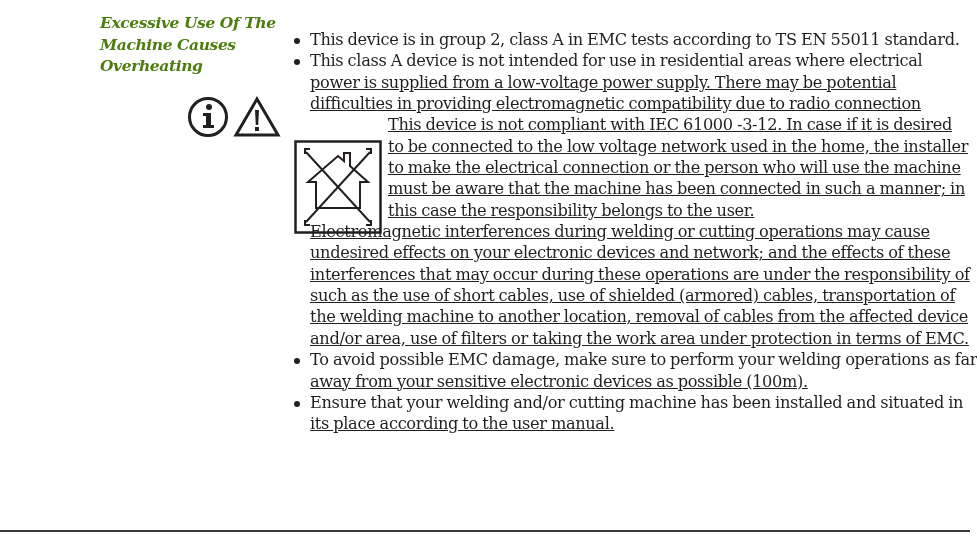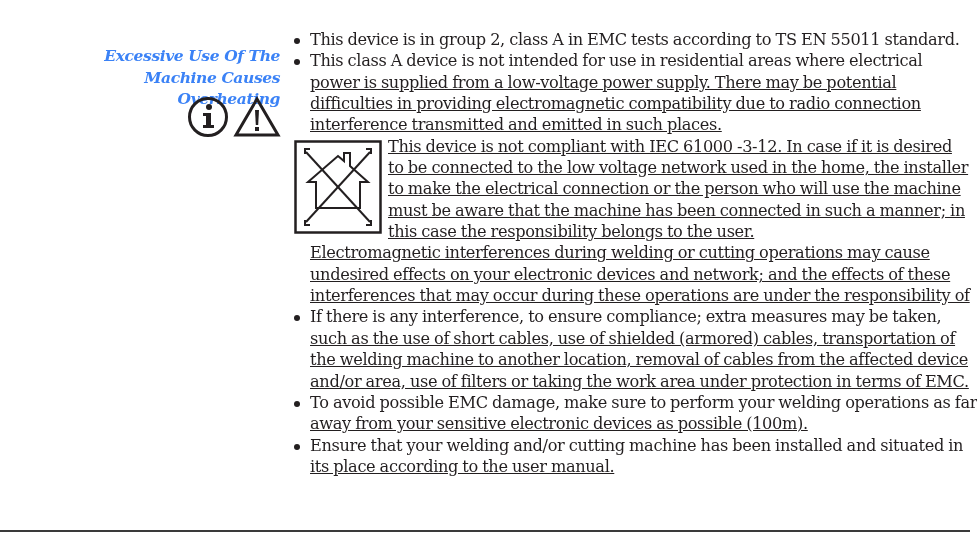--- a/index.html
+++ b/index.html
@@ -11,30 +11,29 @@
       width: 977px;
       height: 539px;
       position: relative;
       overflow: hidden;
       font-family: "DejaVu Serif", "Liberation Serif", serif;
       color: #231f20;
     }
     .heading {
       position: absolute;
       left: 100px;
-      top: 45px;
+      top: 12px;
       width: 180px;
-      text-align: right;
       font-family: "DejaVu Serif", serif;
       font-weight: bold;
       font-style: italic;
       font-size: 15.5px;
       line-height: 21.5px;
       letter-spacing: -0.4px;
-      color: #3b82f6;
+      color: #4d7c0f;
     }
     .heading span { display: block; white-space: nowrap; }
     .icons {
       position: absolute;
       left: 187px;
       top: 96px;
       width: 95px;
       height: 42px;
     }
     .icons svg { position: absolute; }
@@ -116,39 +115,37 @@
 
 <div class="content">
   <div>
     <span class="line bullet-line"><i class="bullet"></i><span>This device is in group 2, class A in EMC tests according to TS EN 55011 standard.</span></span>
   </div>
 
   <div>
     <span class="line bullet-line"><i class="bullet"></i><span>This class A device is not intended for use in residential areas where electrical</span></span>
     <span class="line cont">power is supplied from a low-voltage power supply. There may be potential</span>
     <span class="line cont">difficulties in providing electromagnetic compatibility due to radio connection</span>
-    <span class="line cont">interference transmitted and emitted in such places.</span>
   </div>
 
   <div>
     <span class="line indented">This device is not compliant with IEC 61000 -3-12. In case if it is desired</span>
     <span class="line indented">to be connected to the low voltage network used in the home, the installer</span>
     <span class="line indented">to make the electrical connection or the person who will use the machine</span>
     <span class="line indented">must be aware that the machine has been connected in such a manner; in</span>
     <span class="line indented">this case the responsibility belongs to the user.</span>
   </div>
 
   <div>
     <span class="line cont">Electromagnetic interferences during welding or cutting operations may cause</span>
     <span class="line cont">undesired effects on your electronic devices and network; and the effects of these</span>
     <span class="line cont">interferences that may occur during these operations are under the responsibility of</span>
   </div>
 
   <div>
-    <span class="line bullet-line"><i class="bullet"></i><span>If there is any interference, to ensure compliance; extra measures may be taken,</span></span>
     <span class="line cont">such as the use of short cables, use of shielded (armored) cables, transportation of</span>
     <span class="line cont">the welding machine to another location, removal of cables from the affected device</span>
     <span class="line cont">and/or area, use of filters or taking the work area under protection in terms of EMC.</span>
   </div>
 
   <div>
     <span class="line bullet-line"><i class="bullet"></i><span>To avoid possible EMC damage, make sure to perform your welding operations as far</span></span>
     <span class="line cont">away from your sensitive electronic devices as possible (100m).</span>
   </div>
 

